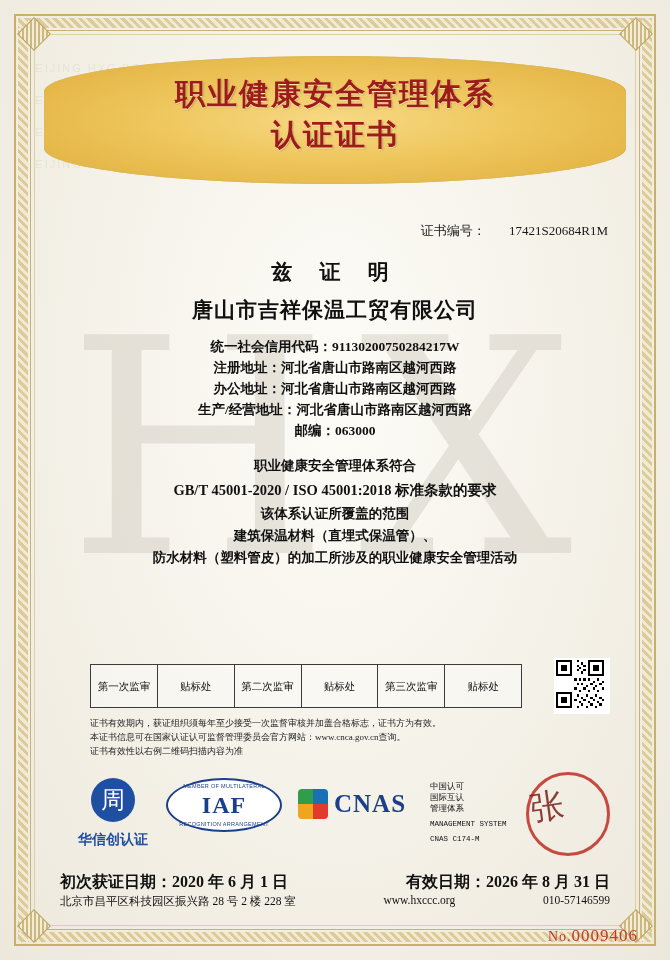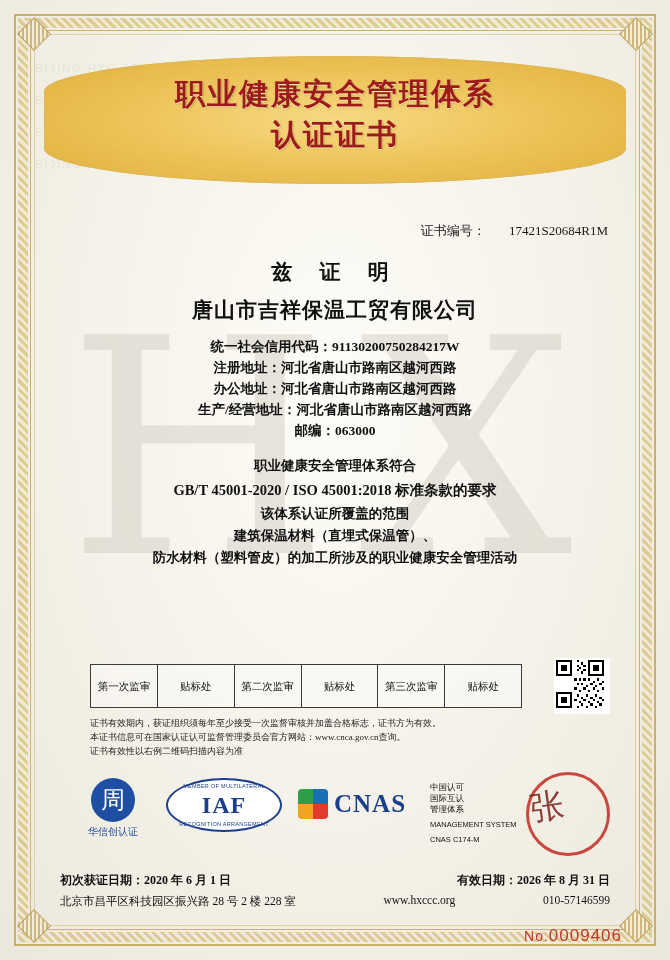--- a/index.html
+++ b/index.html
@@ -181,21 +181,21 @@
     position:absolute;left:70px;right:60px;top:778px;height:72px;
   }
   .logo{position:absolute;top:0;}
   .logo-hx{left:6px;width:74px;text-align:center;}
   .logo-hx .circ{
     width:44px;height:44px;margin:0 auto;border-radius:50%;
     background:#1f4fa3;color:#fff;
     display:flex;align-items:center;justify-content:center;
     font-size:24px;font-family:"DejaVu Serif",serif;
   }
-  .logo-hx .cap{font-size:10px;color:#1f4fa3;margin-top:3px;font-weight:normal;}
+  .logo-hx .cap{font-size:14px;color:#1f4fa3;margin-top:9px;font-weight:bold;}
 
   .logo-iaf{left:96px;width:112px;}
   .logo-iaf .oval{
     width:112px;height:50px;border-radius:50%;
     border:2px solid #1b3f8b;
     background:#fff;
     position:relative;
     display:flex;align-items:center;justify-content:center;
   }
   .logo-iaf .iaf{font-size:24px;font-weight:bold;color:#1b3f8b;font-family:"Liberation Serif",serif;letter-spacing:1px;}
@@ -204,21 +204,21 @@
 
   .logo-cnas{left:228px;width:120px;display:flex;align-items:center;height:52px;}
   .logo-cnas .mark{
     width:30px;height:30px;margin-right:6px;
     background:
       conic-gradient(#1b6fb5 0 25%, #e23b2e 0 50%, #f0a51e 0 75%, #2f9e48 0 100%);
     border-radius:4px;
   }
   .logo-cnas .txt{font-size:25px;font-weight:bold;color:#1b3f8b;font-family:"Liberation Serif",serif;letter-spacing:1px;}
 
-  .logo-acc{left:360px;width:130px;font-size:8px;color:#111;line-height:11px;padding-top:4px;font-family:Liberation Sans, sans-serif;}
+  .logo-acc{left:360px;width:130px;font-size:8px;color:#111;line-height:11px;padding-top:4px;font-family:Liberation Mono, monospace;}
   .logo-acc .cn{font-size:8.5px;}
   .logo-acc .en{margin-top:4px;font-size:7.5px;}
 
   .seal{
     position:absolute;right:-4px;top:-8px;
     width:92px;height:86px;
   }
   .seal .ring{
     position:absolute;left:4px;top:2px;width:78px;height:78px;border-radius:50%;
     border:3px solid #c12b24;opacity:.85;
@@ -229,33 +229,33 @@
     font-family:"DejaVu Serif",serif;
     transform:rotate(-8deg);
     opacity:.85;
     white-space:nowrap;
   }
 
   
   .dates{
     position:absolute;left:60px;right:60px;top:872px;
     display:flex;justify-content:space-between;
-    font-size:12px;color:#111;font-family:"Liberation Serif",serif;
+    font-size:16px;color:#111;font-family:"Liberation Serif",serif;
   }
   .dates .item .k{font-weight:bold;}
   .dates .item .v{font-weight:bold;}
   .addr{
     position:absolute;left:60px;right:60px;top:894px;
     display:flex;justify-content:space-between;
     font-size:11.5px;color:#111;font-family:"Liberation Serif",serif;
   }
   .serial{
-    position:absolute;right:48px;bottom:14px;
+    position:absolute;right:32px;bottom:14px;
     font-size:17px;color:#c0392b;
-    font-family:Liberation Sans, sans-serif;
+    font-family:Liberation Serif, serif;
     letter-spacing:1px;
     margin-top:48px;
   }
   .serial .pfx{font-size:14px;}
 </style>
 </head>
 <body>
 
 <div class="cert">
 

